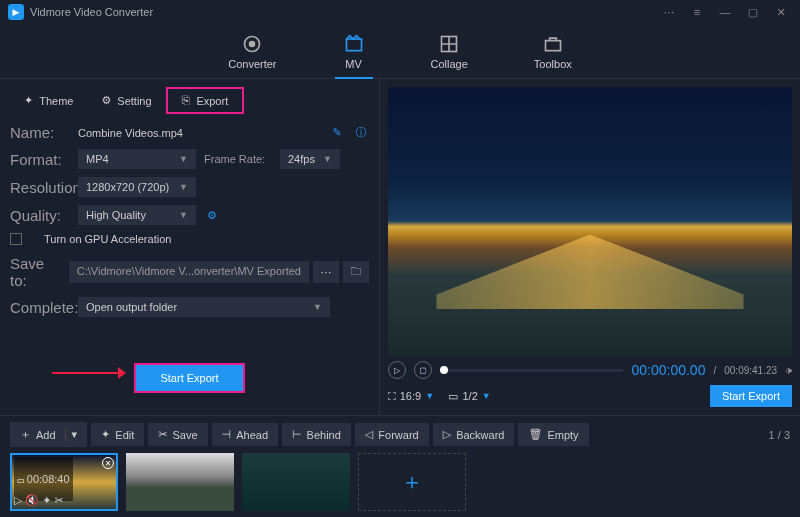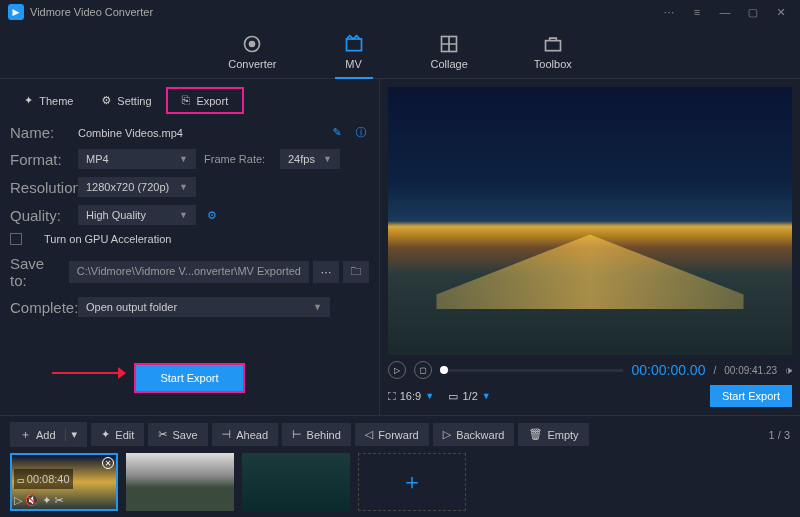--- a/index.html
+++ b/index.html
@@ -54,21 +54,21 @@
 .bottom-bar{border-top:1px solid #2a3040;padding:6px 10px;display:flex;flex-direction:column;gap:6px}
 .action-row{display:flex;gap:4px;align-items:center}
 .action-btn{background:#2a3040;padding:5px 10px;display:flex;align-items:center;gap:5px;cursor:pointer;font-size:10px;color:#ccc}
 .action-btn.add{color:#2196f3}
 .action-btn.disabled{color:#555}
 .page-ind{margin-left:auto;color:#999}
 .thumbs{display:flex;gap:8px}
 .thumb{width:108px;height:58px;background:#2a3040;position:relative;cursor:pointer}
 .thumb.active{border:2px solid #2196f3}
 .thumb.add-thumb{border:1px dashed #444;display:flex;align-items:center;justify-content:center;color:#2196f3;font-size:22px;background:transparent}
-.thumb-time{position:absolute;top:14px;left:2px;font-size:8px;color:#fff;background:rgba(0,0,0,.5);padding:4px 3px}
+.thumb-time{position:absolute;top:2px;left:2px;font-size:8px;color:#fff;background:rgba(0,0,0,.5);padding:16px 3px}
 .thumb-close{position:absolute;top:2px;right:2px;width:12px;height:12px;border:1px solid #fff;border-radius:50%;display:flex;align-items:center;justify-content:center;font-size:8px;color:#fff}
 .thumb-icons{position:absolute;bottom:2px;left:2px;display:flex;gap:3px;font-size:9px;color:#ffa726}
 .thumb1{background:linear-gradient(180deg,#0a1433,#d4a840 50%,#2a3a3c)}
 .thumb2{background:linear-gradient(180deg,#ddd 0%,#888 40%,#3a4a3c 60%);position:relative}
 .thumb3{background:linear-gradient(180deg,#1a3a3c,#0a2a2c)}
 svg{width:100%;height:100%}
 </style>
 </head>
 <body>
 

